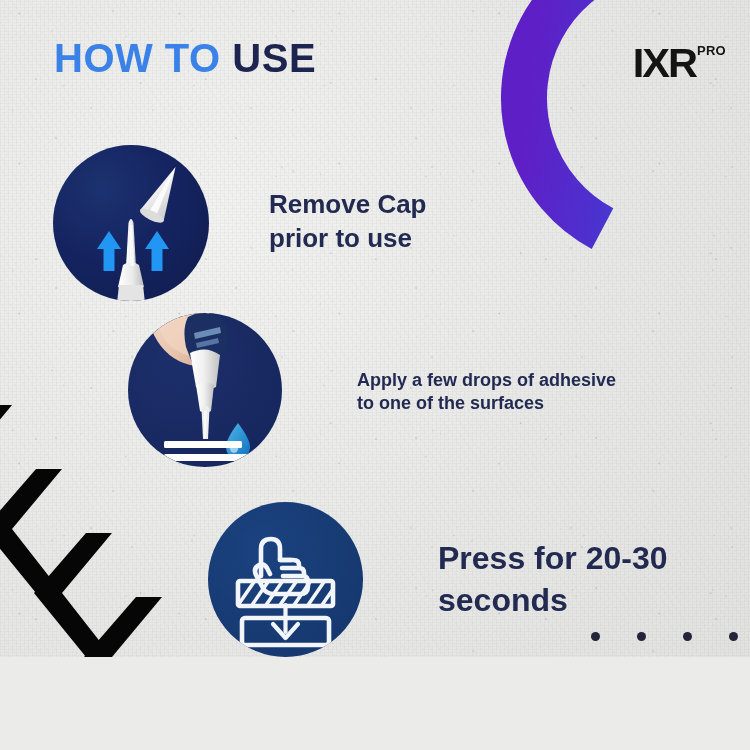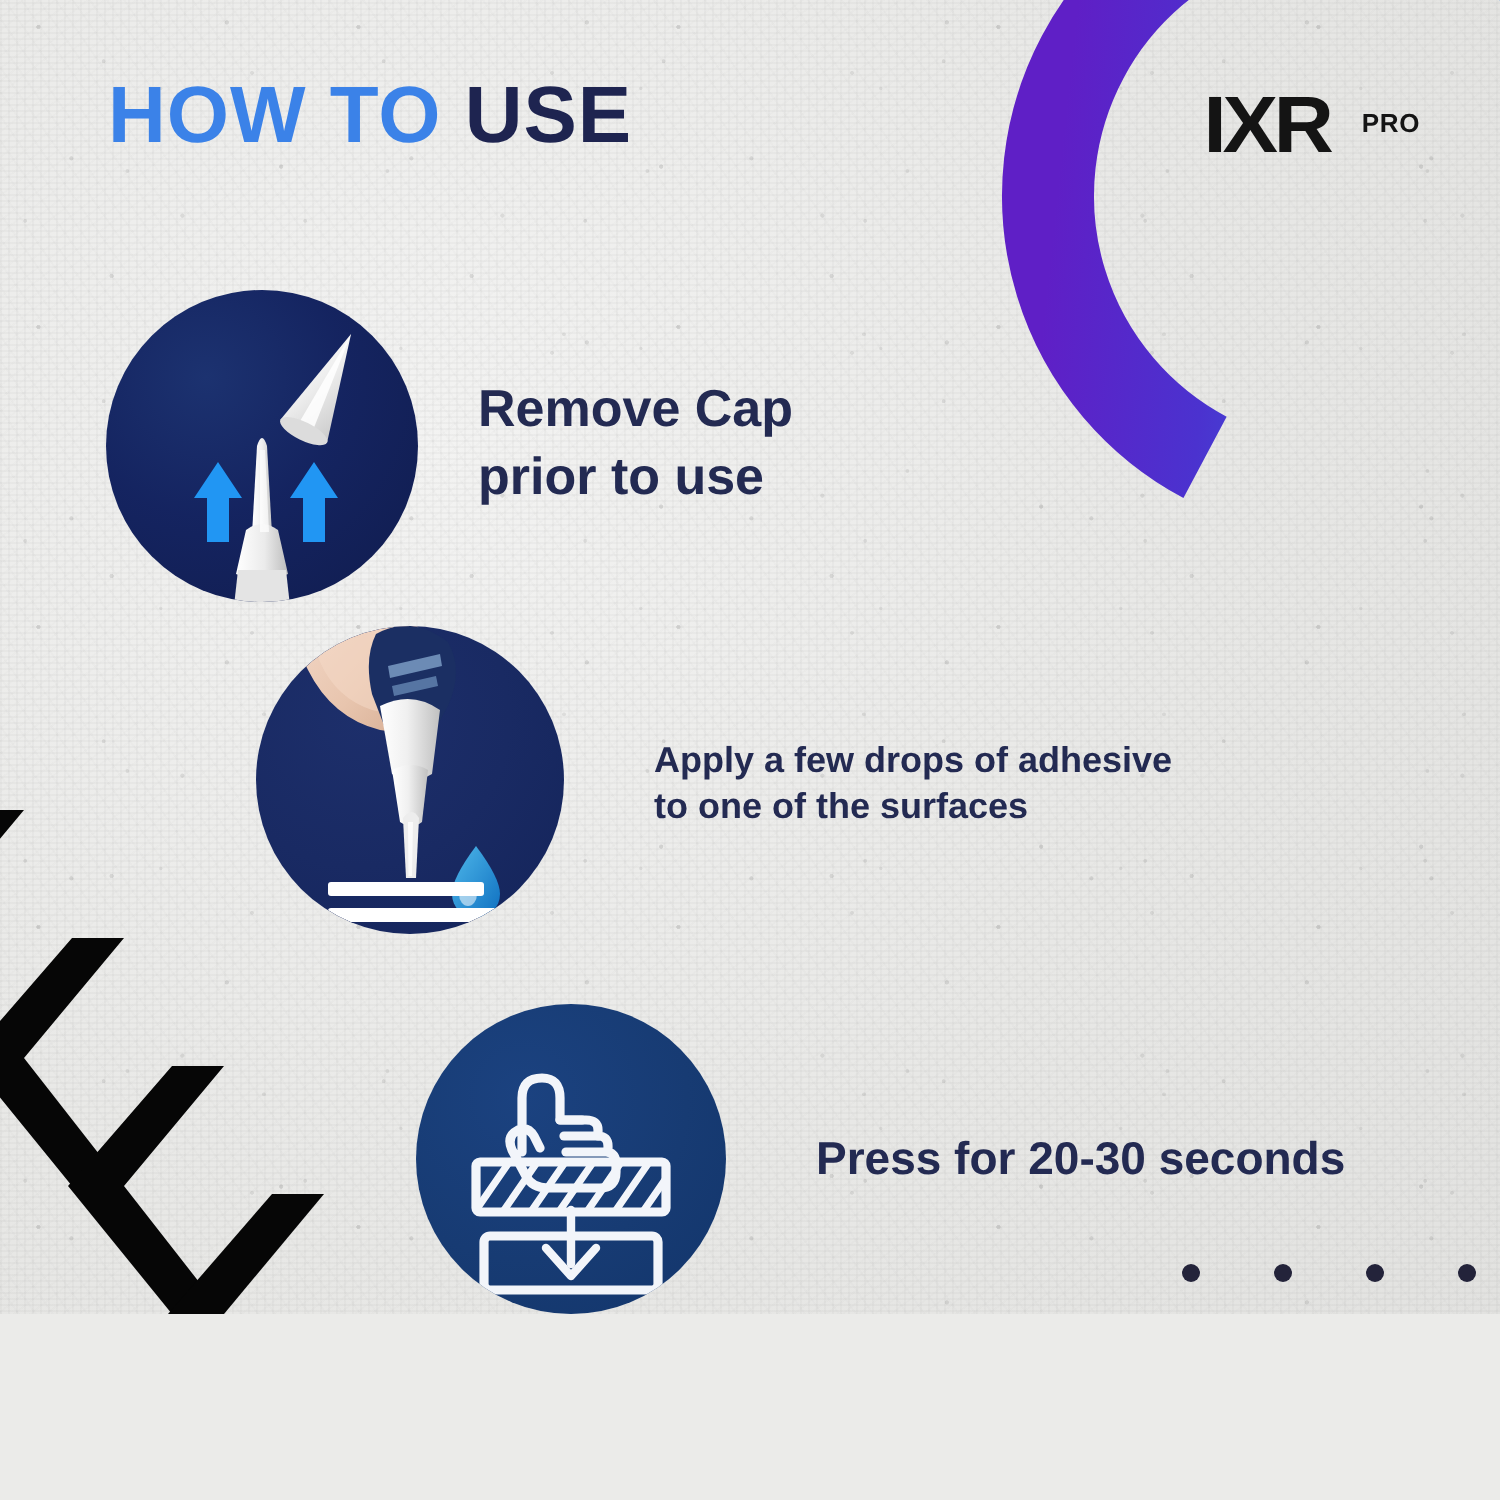--- a/index.html
+++ b/index.html
@@ -59,36 +59,36 @@
   
   .headline{
     position:absolute; left:54px; top:38px;
     font-size:40px; font-weight:bold; letter-spacing:.5px;
     line-height:1; white-space:nowrap;
   }
   .hl-a{ color:#3B82E8; }
   .hl-b{ color:#1E2450; }
 
   .logo{
-    position:absolute; right:40px; top:44px;
-    display:flex; align-items:center; gap:16px;
+    position:absolute; right:24px; top:44px;
+    display:flex; align-items:flex-start; gap:1px;
   }
   .logo-mark{
     font-size:40px; font-weight:bold; color:#141414;
     letter-spacing:-2px; line-height:.95;
     font-family:"Liberation Sans", sans-serif;
     transform:scaleX(1.04);
   }
   .logo-pro{
     font-size:13px; font-weight:bold; color:#141414;
     letter-spacing:.3px; line-height:1; padding-bottom:3px; margin-left:1px;
   }
 
   
-  .step{ position:absolute; display:flex; align-items:center; }
+  .step{ position:absolute; display:flex; align-items:center;gap:30px; }
   .step-circle{
     border-radius:50%;
     flex:0 0 auto;
     position:relative;
     overflow:hidden;
   }
   .step-text{
     color:#232a52;
     font-weight:bold;
     line-height:1.30;
@@ -101,21 +101,21 @@
   #step-1 .step-text{ font-size:26px; margin-left:30px; margin-top:-2px; }
 
   #step-2{ left:128px; top:313px; }
   #step-2 .step-circle{ width:154px; height:154px;
     background:radial-gradient(circle at 34% 30%, #1d2f6b 0%, #192a63 50%, #14245a 100%), #17285e; }
   #step-2 .step-text{ font-size:18px; margin-left:45px; margin-top:4px; }
 
   #step-3{ left:208px; top:502px; }
   #step-3 .step-circle{ width:155px; height:155px;
     background:radial-gradient(circle at 35% 30%, #1b4280 0%, #173b73 55%, #12356b 100%), #15396f; }
-  #step-3 .step-text{ font-size:23px; margin-left:45px; }
+  #step-3 .step-text{ font-size:32px; margin-left:45px; }
 
   
   .stripes{ position:absolute; left:0; bottom:0; width:200px; height:340px; }
 
   
   .dots{
     position:absolute; right:12px; bottom:16px;
     display:flex; align-items:center; gap:37px;
   }
   .dot{ width:9px; height:9px; border-radius:50%; background:#23233a; }

